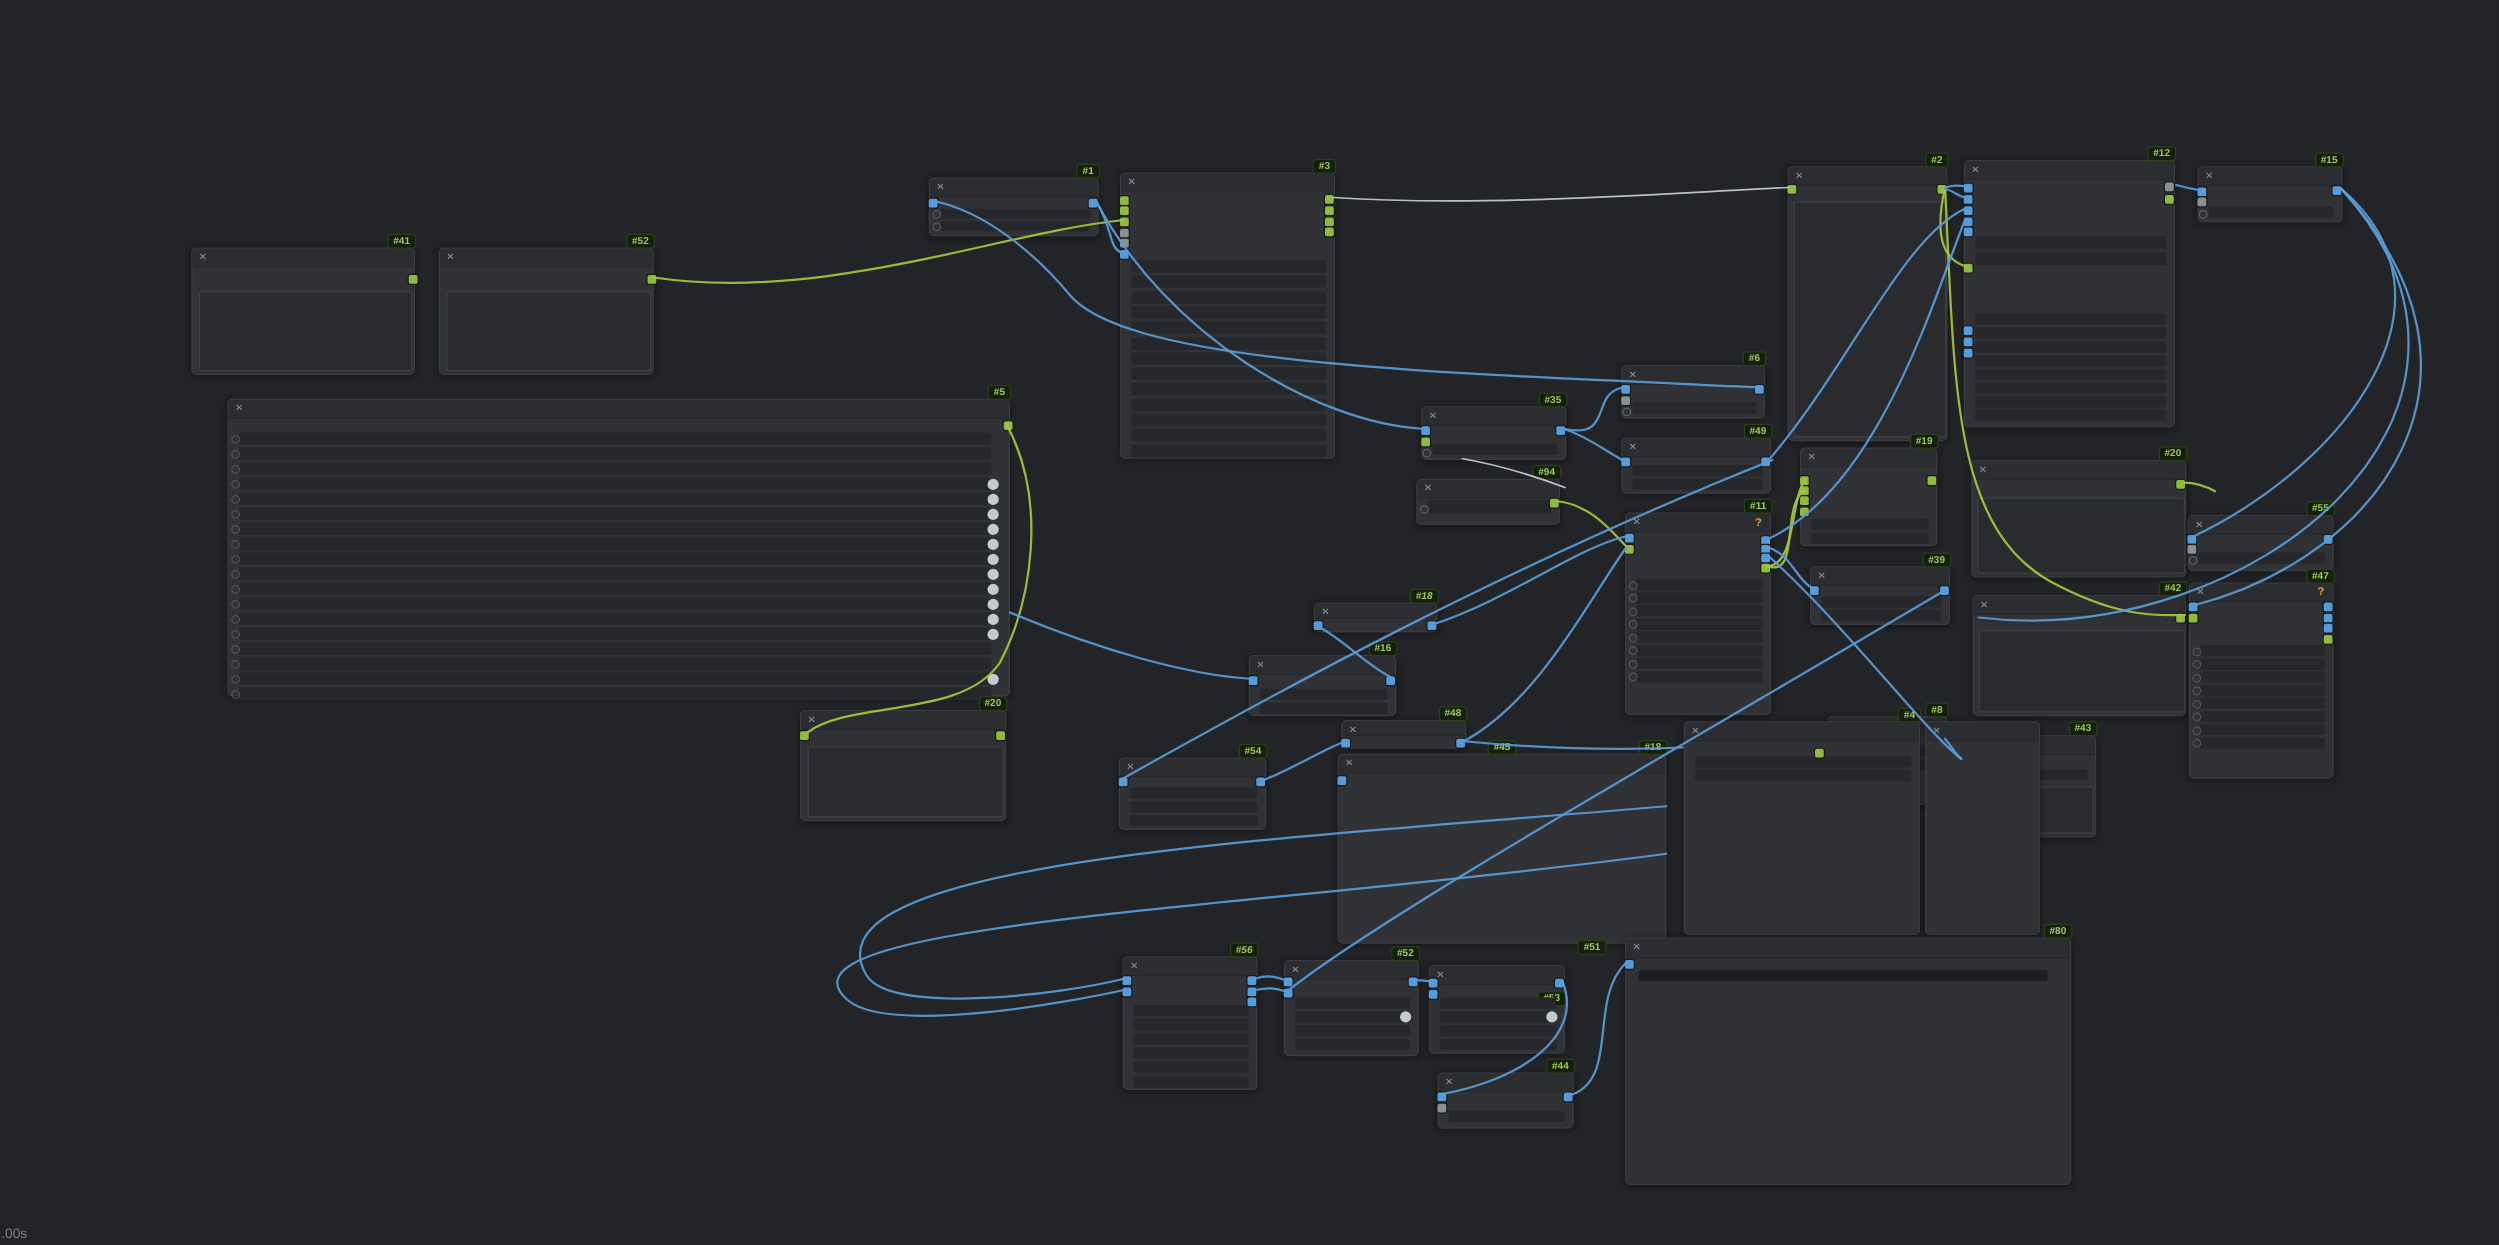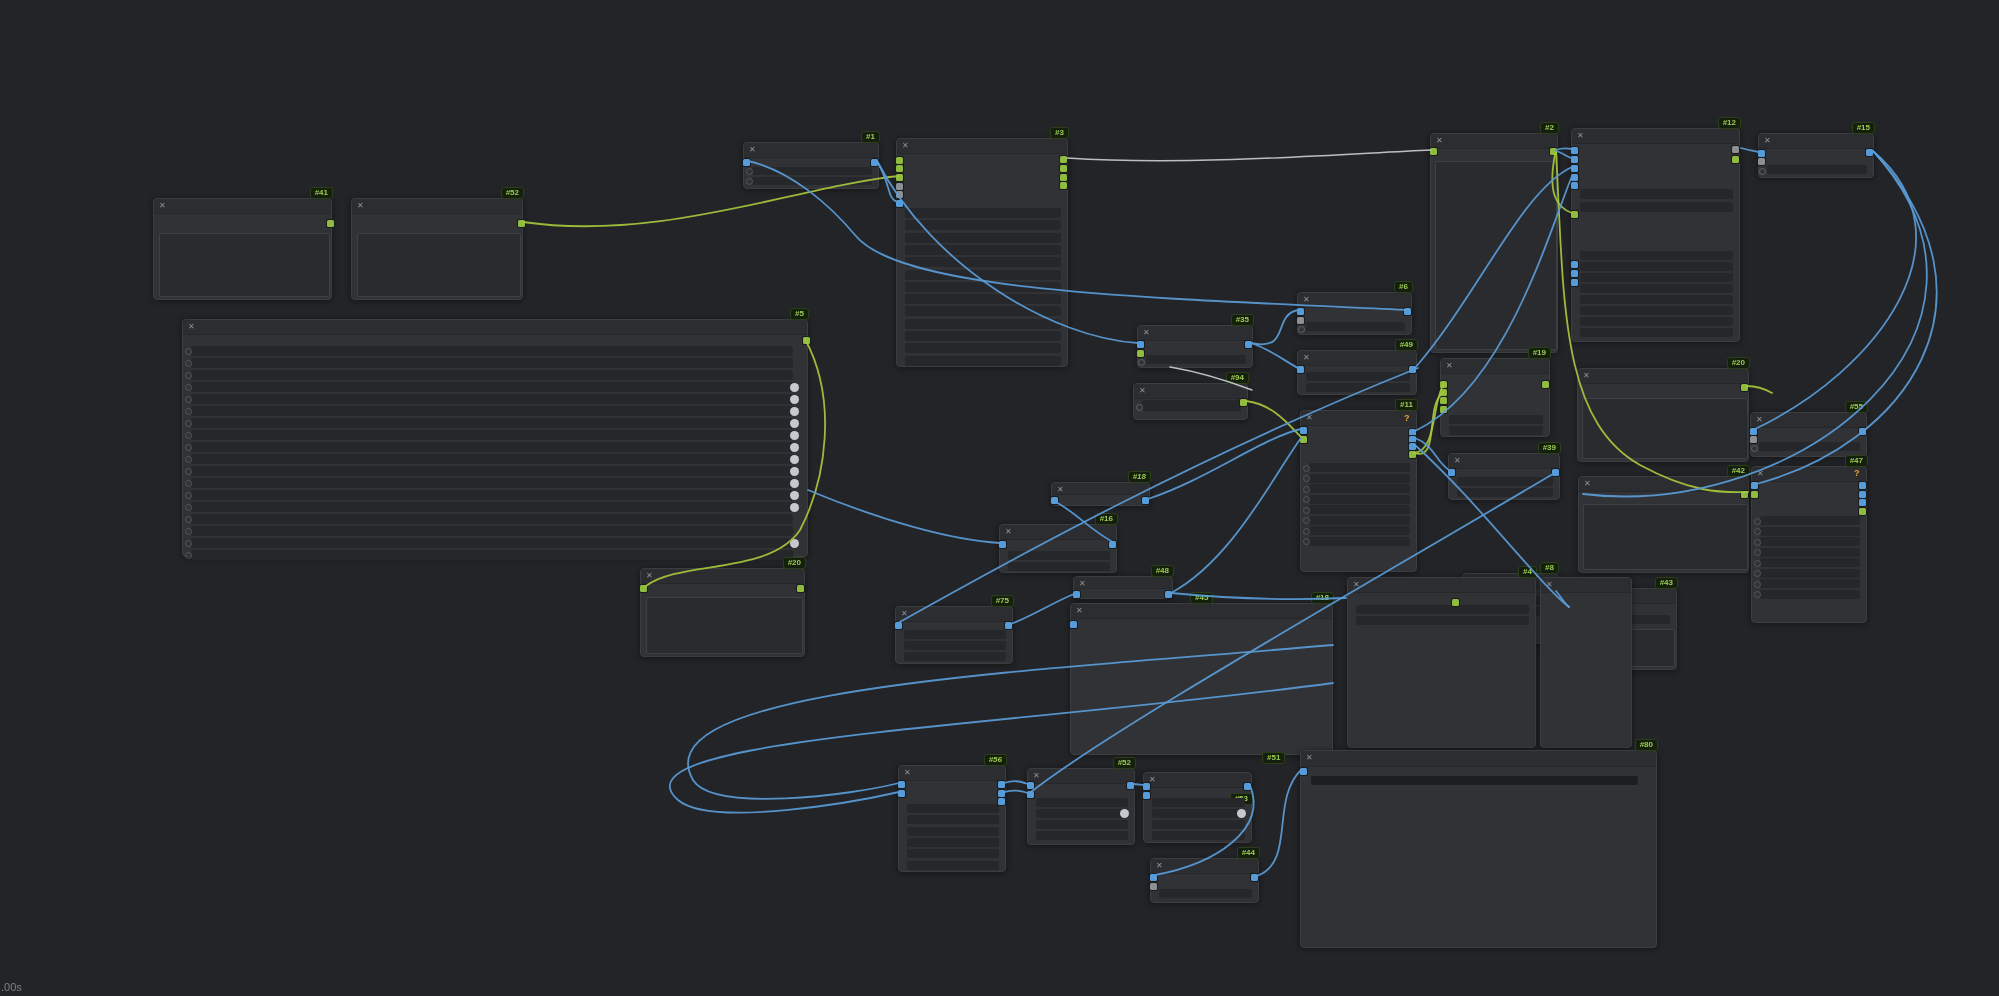--- a/index.html
+++ b/index.html
@@ -396,21 +396,21 @@
           <div class="close">✕</div>
         </div>
         <div class="badge" style="top: -12px;">#48</div>
         <div class="port b" style="left: -1px; top: 14px;"></div>
         <div class="port b" style="left: 91px; top: 14px;"></div>
       </div>
       <div class="node" style="left: 895px; top: 606px; width: 118px; height: 58px;">
         <div class="hdr" style="height: 14px;">
           <div class="close">✕</div>
         </div>
-        <div class="badge" style="top: -12px;">#75</div>
+        <div class="badge" style="top: -12px;">#54</div>
         <div class="row" style="left: 8px; top: 23px; width: 102px; height: 9px;"></div>
         <div class="row" style="left: 8px; top: 34px; width: 102px; height: 9px;"></div>
         <div class="row" style="left: 8px; top: 45px; width: 102px; height: 9px;"></div>
         <div class="port b" style="left: -1px; top: 15px;"></div>
         <div class="port b" style="left: 109px; top: 15px;"></div>
       </div>
       <div class="node" style="left: 1070px; top: 603px; width: 263px; height: 152px;">
         <div class="hdr" style="height: 14px;">
           <div class="close">✕</div>
         </div>

